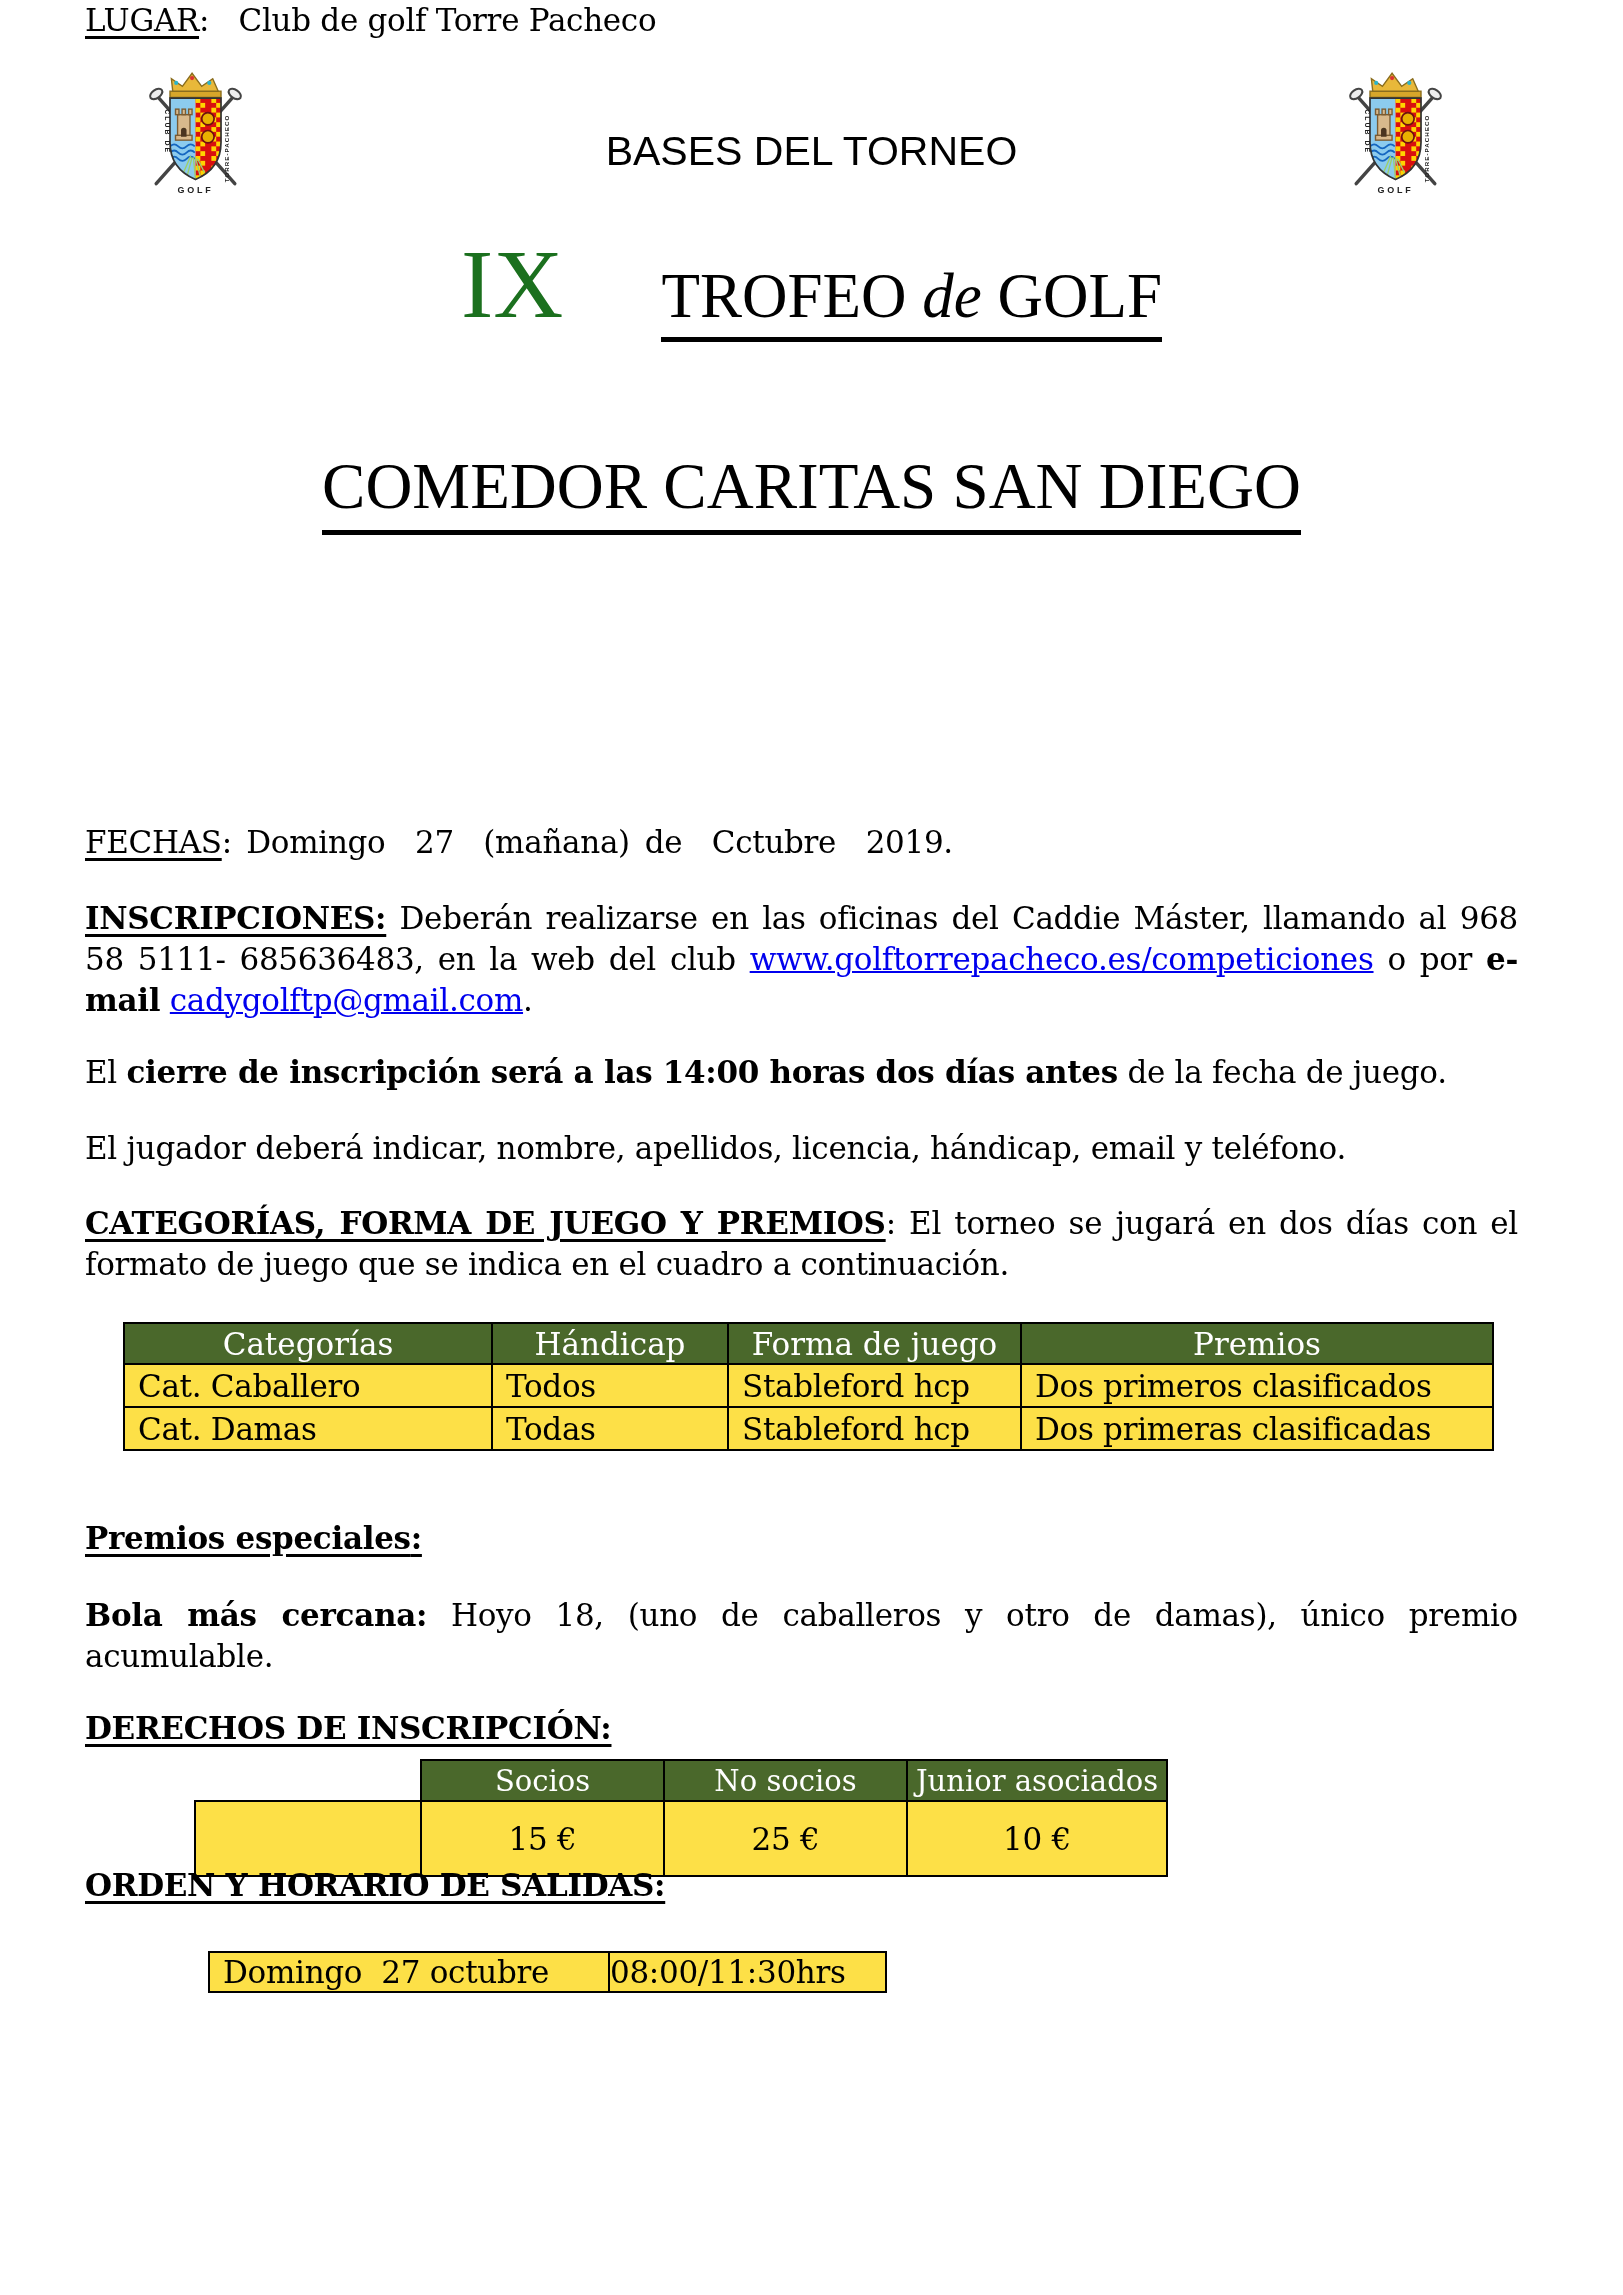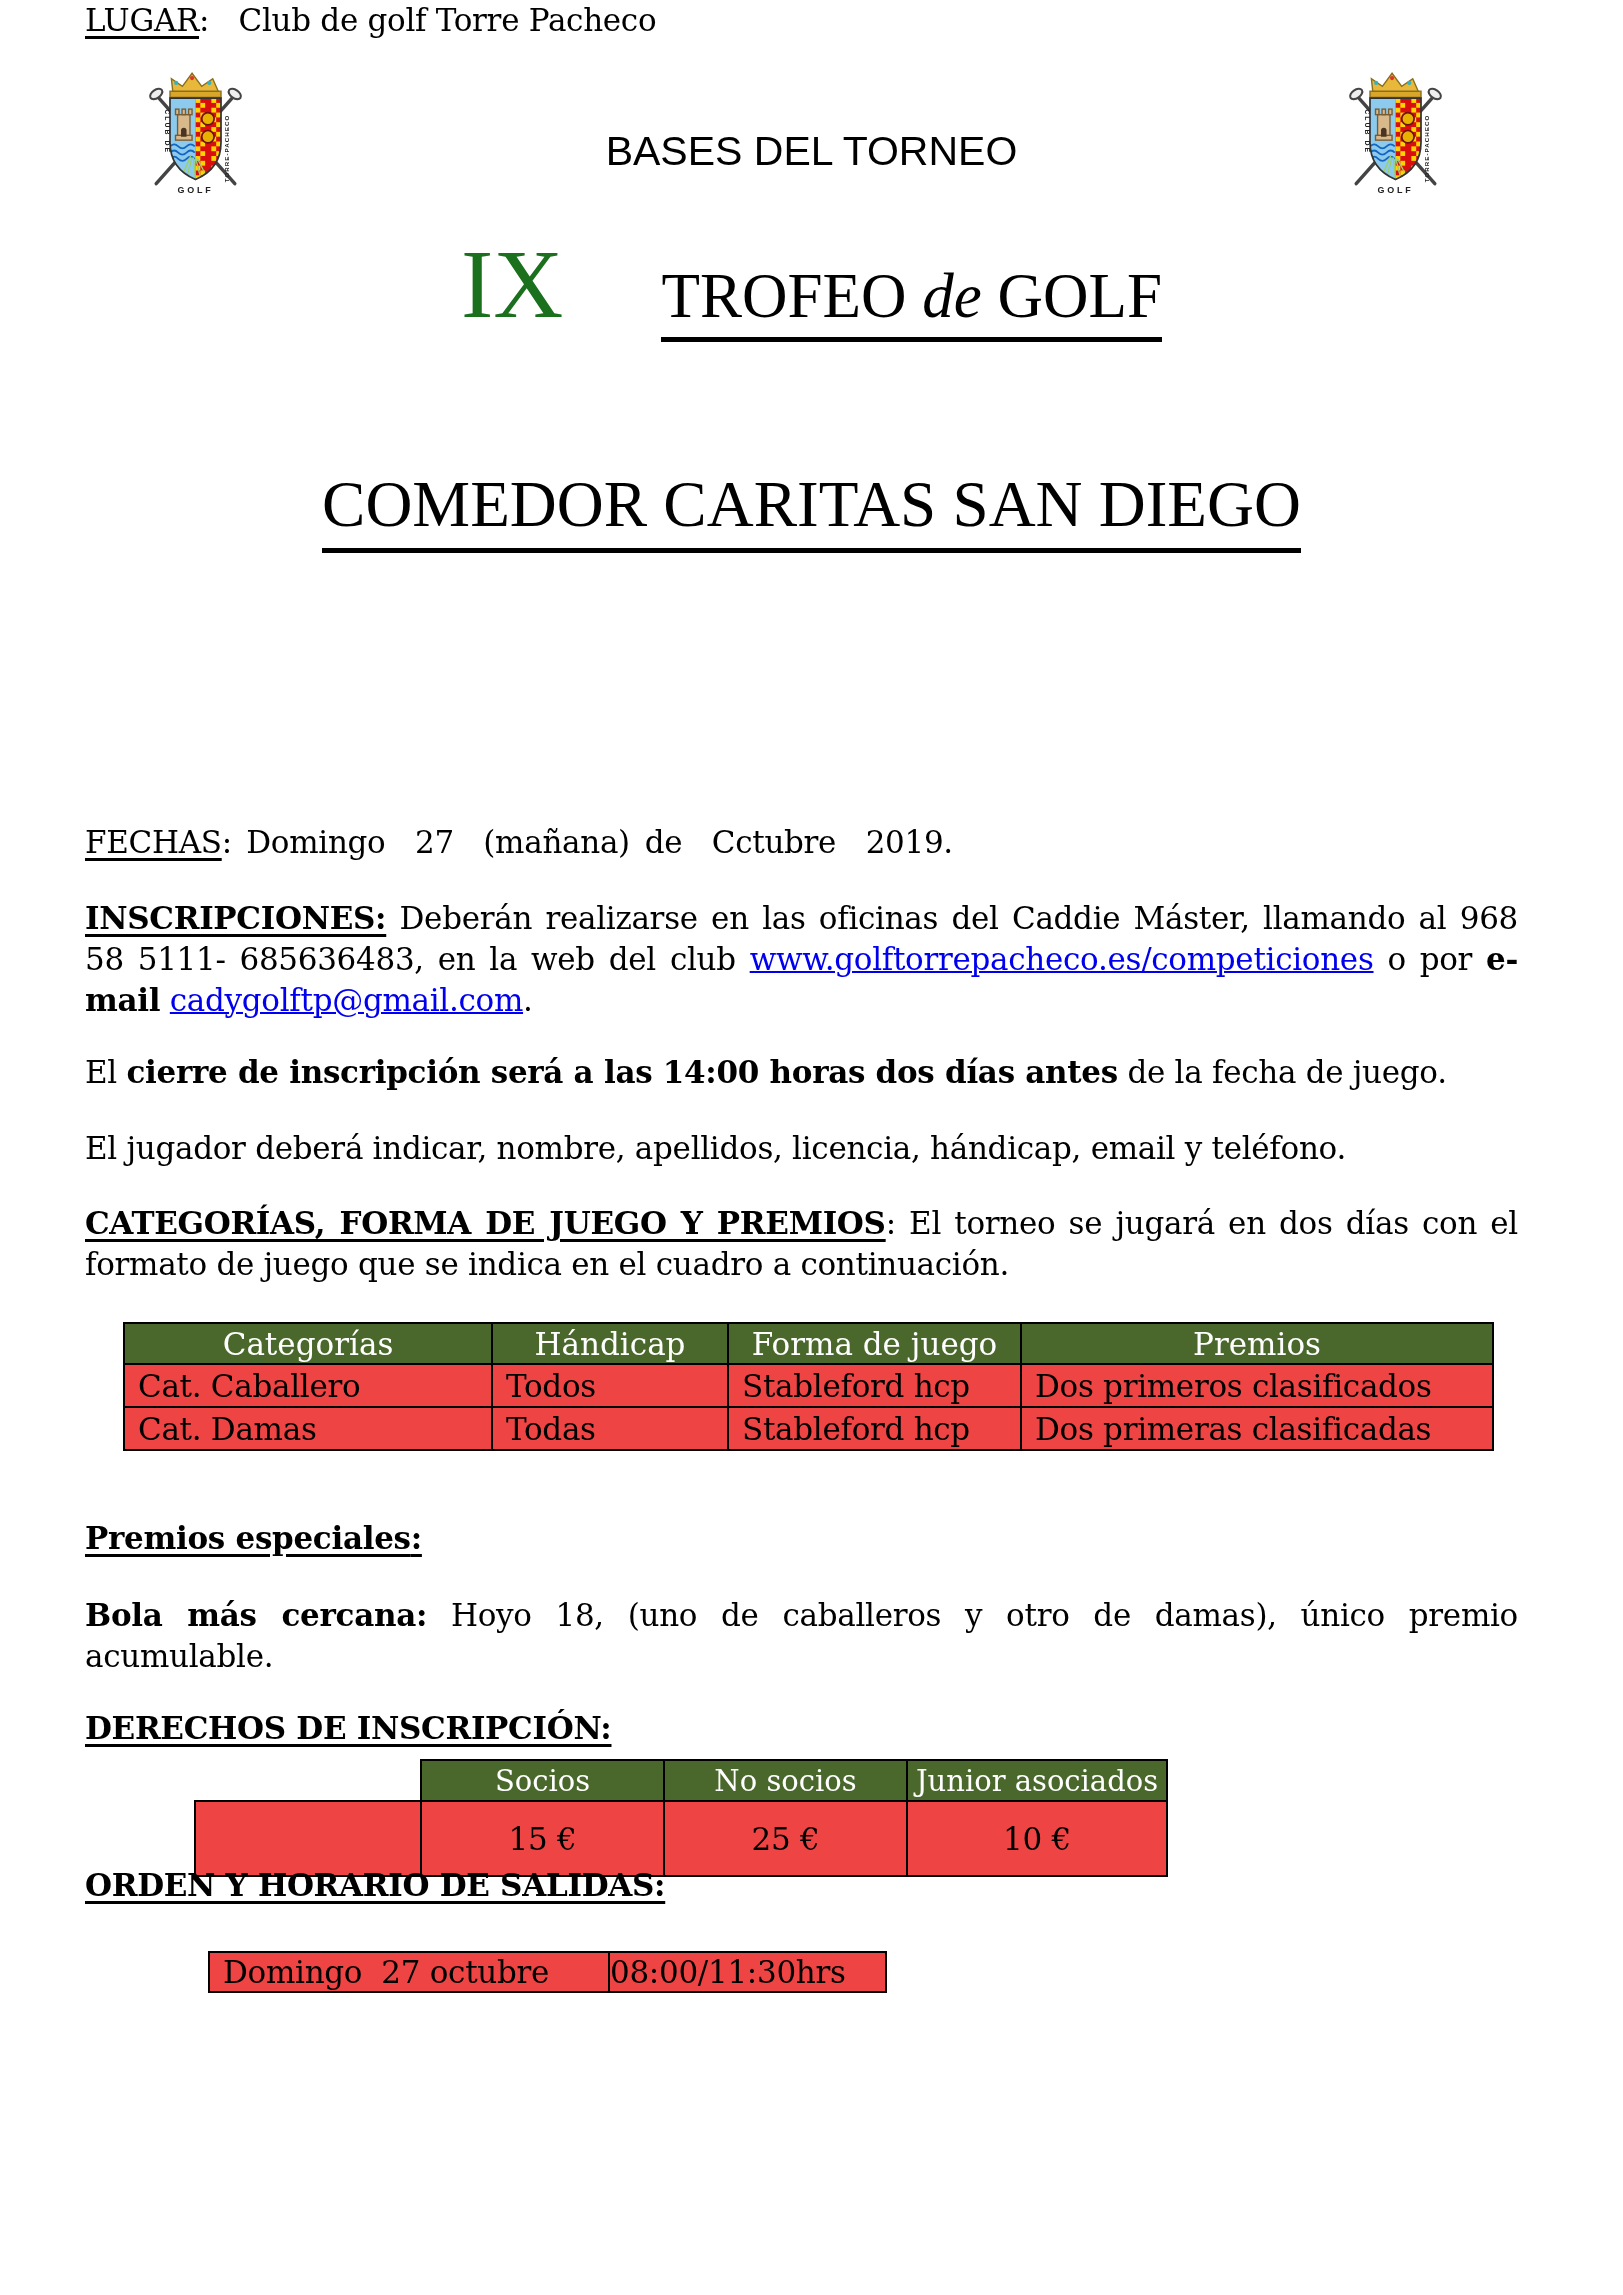--- a/index.html
+++ b/index.html
@@ -13,42 +13,42 @@
   #logo-right{left:1330px;}
 
   
   #doc-title{top:128px;left:0;right:0;text-align:center;
              font-family:"Liberation Sans",sans-serif;font-weight:normal;font-size:41px;}
   #trophy{top:236px;left:0;right:0;display:flex;justify-content:center;align-items:baseline;gap:98px;}
   #trophy .numeral{font-family:"Liberation Serif",serif;font-size:97px;line-height:1;color:#1B701E;}
   #trophy .t-title{font-family:"Liberation Serif",serif;font-size:63px;line-height:1;
                    display:inline-block;border-bottom:5.2px solid #000;padding-bottom:9.2px;}
   #trophy .t-de{font-style:italic;}
-  #event-title{top:472px;left:0;right:0;text-align:center;}
+  #event-title{top:454px;left:0;right:0;text-align:center;}
   #event-title span{font-family:"Liberation Serif",serif;font-size:65px;line-height:1;
                     display:inline-block;border-bottom:5.9px solid #000;padding-bottom:10.5px;}
 
   
   .body-block{left:85px;width:1433px;font-size:31px;line-height:41px;letter-spacing:-0.3px;}
   .b{font-weight:bold;}
   .u{text-decoration:underline;text-decoration-thickness:2.6px;text-underline-offset:4.6px;}
   .just{text-align:justify;}
   .nowrap{white-space:nowrap;}
   .prewrap{white-space:pre-wrap;}
   a.doclink{color:#0000EE;text-decoration:underline;text-decoration-thickness:2px;cursor:pointer;}
   #sec-lugar,#sec-fechas{font-weight:normal;}
   #sec-lugar .val{margin-left:29.4px;}
   #sec-fechas .val{margin-left:14.4px;word-spacing:5.2px;}
 
   
   table{border-collapse:collapse;table-layout:fixed;}
   td,th{border:2px solid #000;font-weight:normal;overflow:hidden;}
   th.green{background:#4A682B;color:#fff;text-align:center;font-size:31px;height:39px;padding:0 2.6px;}
   #table-fees th.green{font-size:29px;}
-  td.cell{background:#ef4444;font-size:31px;height:41px;padding:0 0 0 13px;text-align:left;letter-spacing:-0.3px;}
+  td.cell{background:#fde047;font-size:31px;height:41px;padding:0 0 0 13px;text-align:left;letter-spacing:-0.3px;}
   #table-cat{top:1322px;left:123px;}
   #table-fees{top:1759px;left:194px;}
   #table-fees td{text-align:center;padding:16px;}
   #table-fees .noborder{border:none;background:#fff;}
   #table-sal{top:1951px;left:208px;}
   #table-sal td{height:38px;}
   #table-sal td.time{padding:0;}
 </style>
 </head>
 <body>

